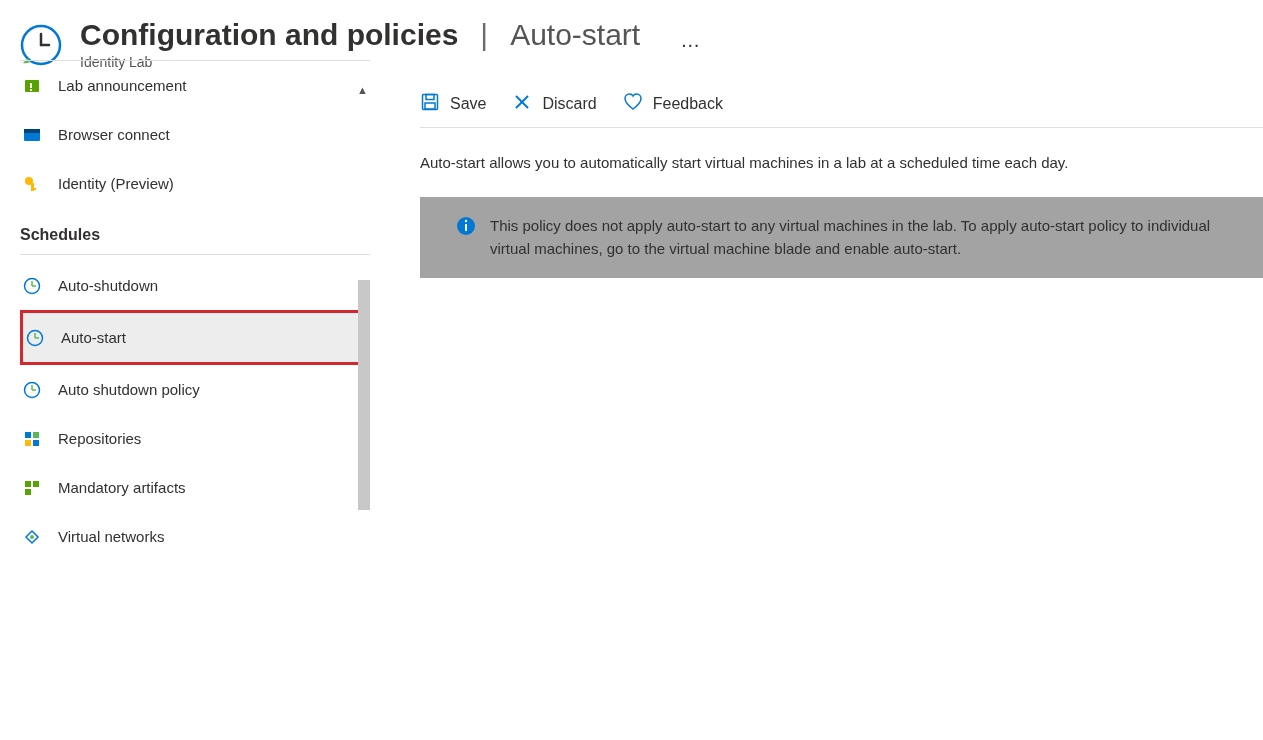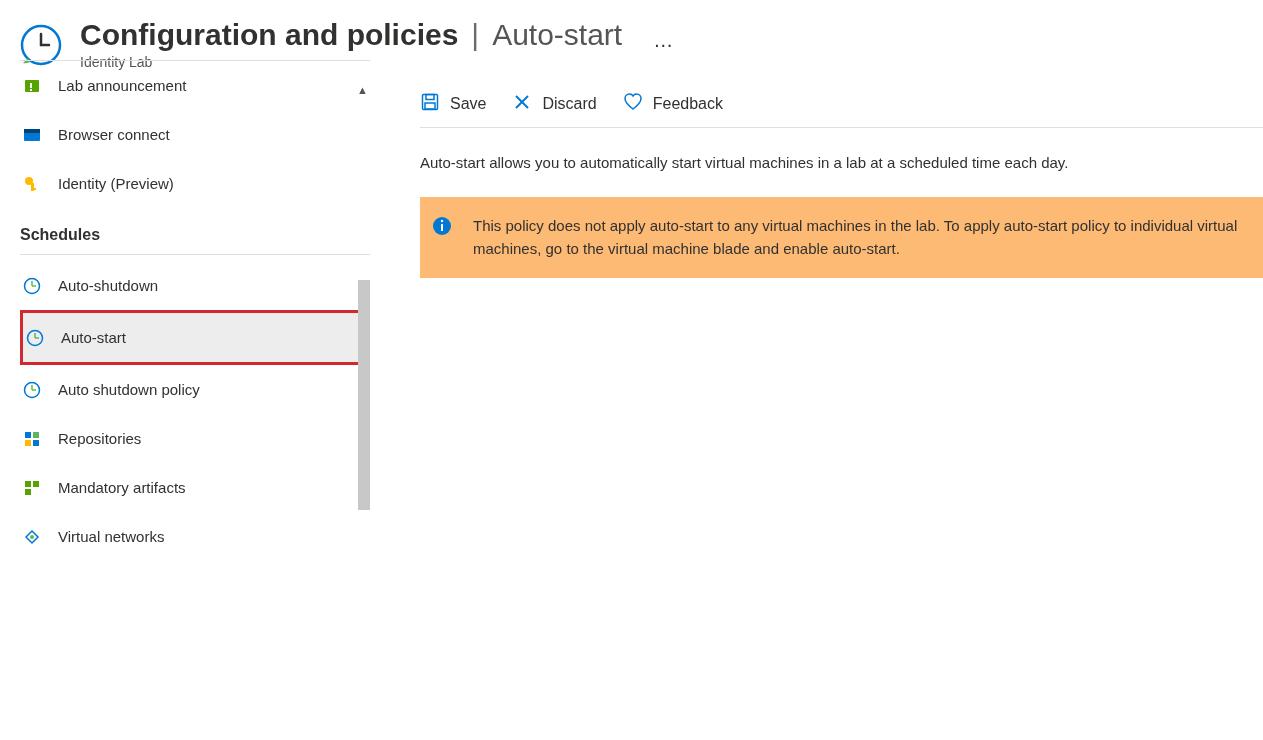--- a/index.html
+++ b/index.html
@@ -28,21 +28,21 @@
       margin-top: 6px;
       position: relative;
     }
     .header-text {
       display: flex;
       flex-direction: column;
     }
     .page-title-row {
       display: flex;
       align-items: flex-end;
-      gap: 7px;
+      gap: 16px;
     }
     .page-title {
       font-size: 30px;
       font-weight: 600;
       color: #323130;
     }
     .page-title-sep {
       font-size: 30px;
       font-weight: 300;
       color: #6b6b6b;
@@ -183,25 +183,25 @@
     }
     .toolbar-item .ticon {
       color: #0078d4;
     }
     .description {
       font-size: 15px;
       color: #323130;
       margin-bottom: 26px;
     }
     .info-box {
-      background: #fdba74;
-      padding: 18px 12px;
+      background: #a3a3a3;
+      padding: 18px 36px;
       display: flex;
       align-items: flex-start;
-      gap: 21px;
+      gap: 14px;
       margin-bottom: 26px;
     }
     .info-icon {
       color: #0078d4;
       flex-shrink: 0;
       margin-top: 1px;
     }
     .info-text {
       font-size: 15px;
       color: #323130;

